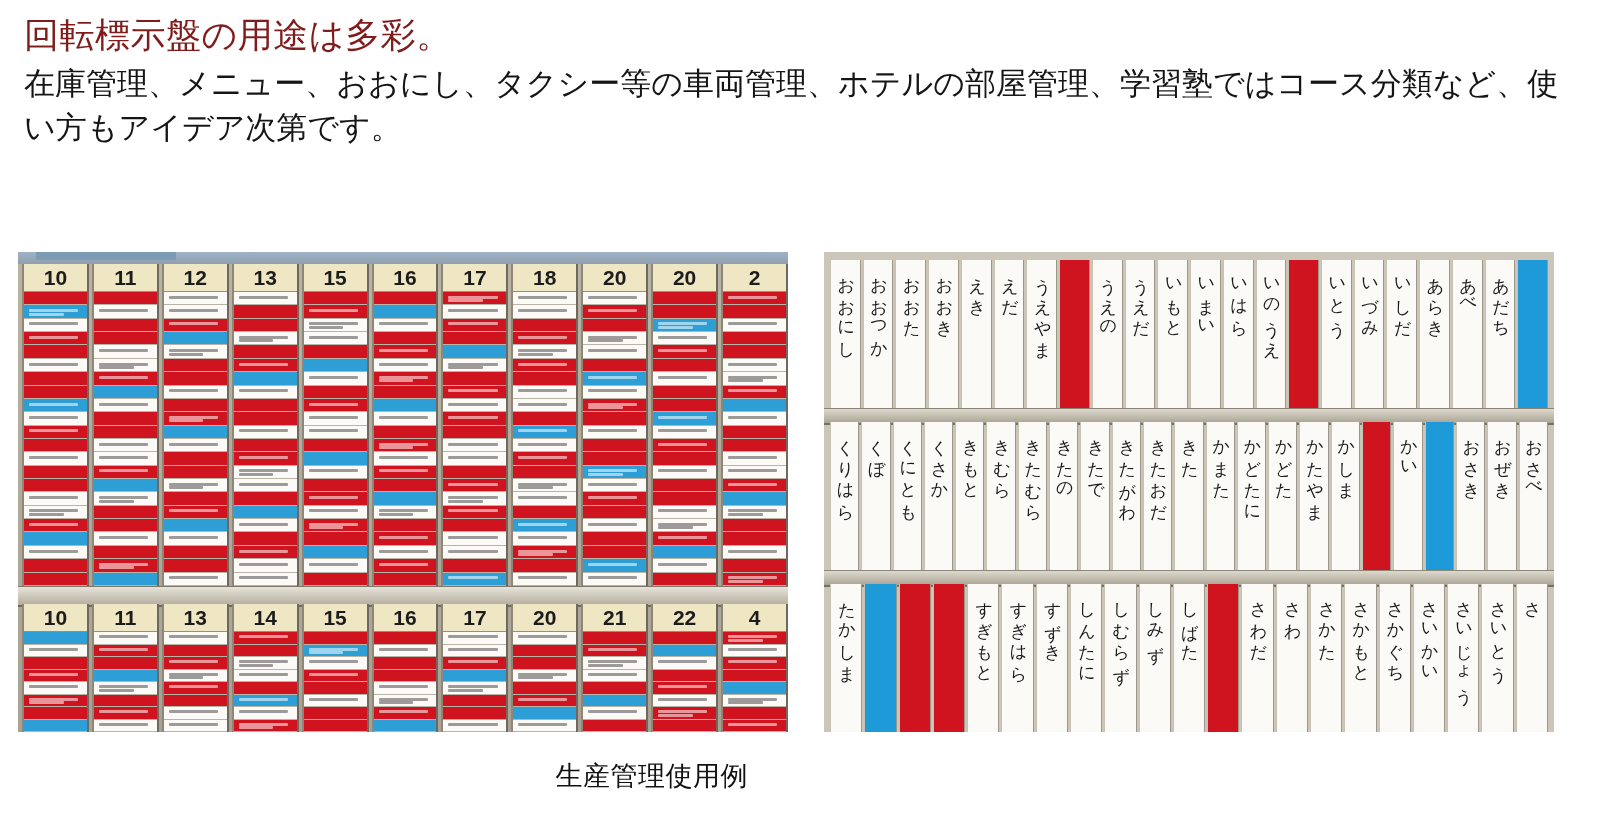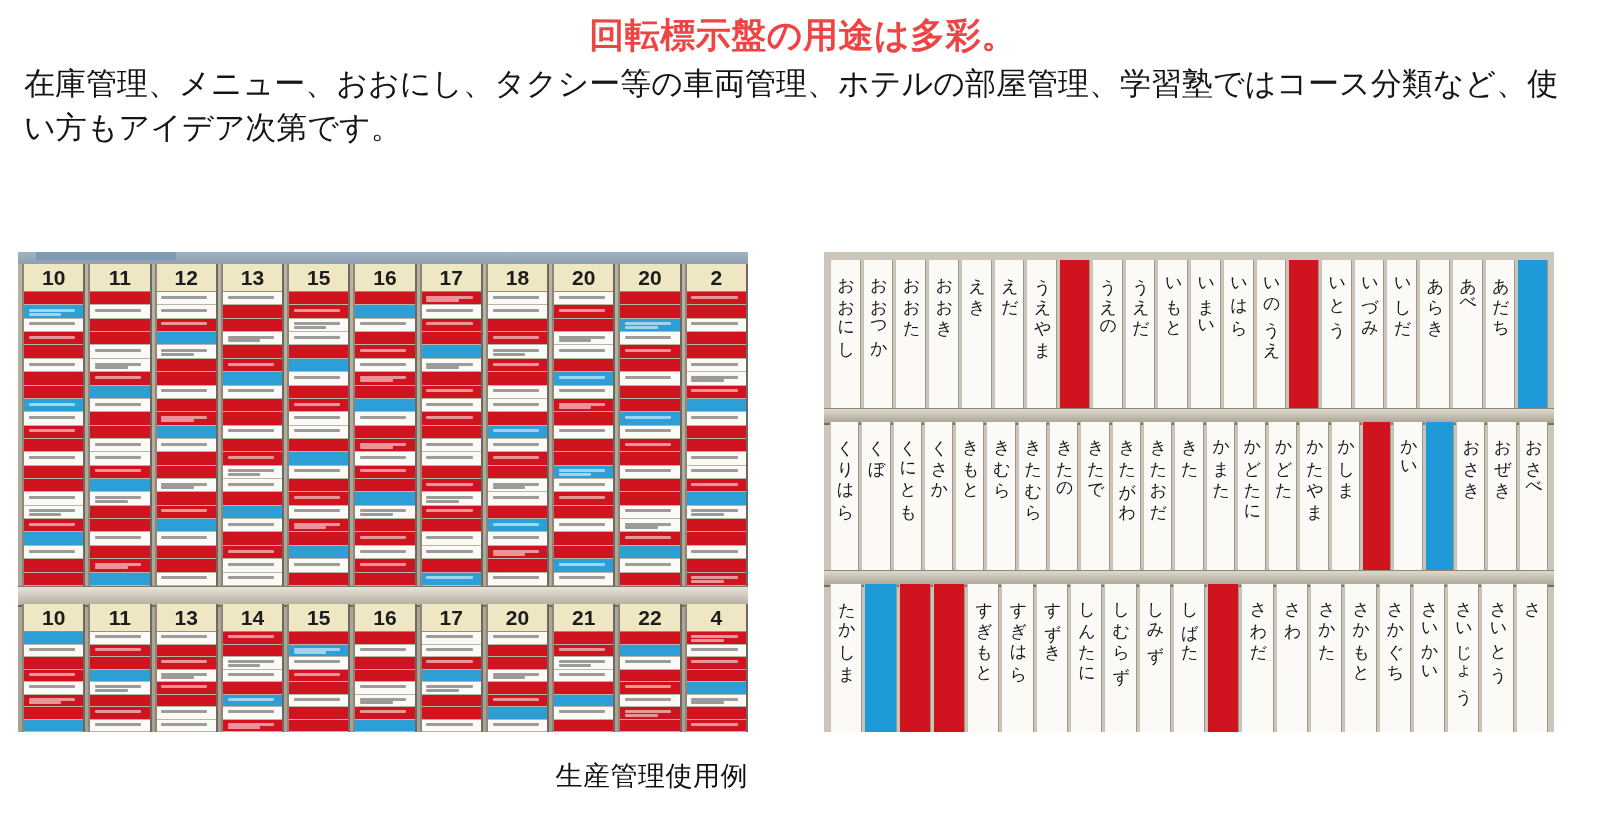--- a/index.html
+++ b/index.html
@@ -17,26 +17,25 @@
   }
   .page {
     position: relative;
     width: 1600px;
     height: 828px;
     box-sizing: border-box;
     padding: 0 18px;
   }
   .heading {
     font-size: 35px;
-    font-weight: bold;
+    font-weight: normal;
     letter-spacing: 0.5px;
     margin: 14px 0 6px 6px;
     line-height: 1.2;
-    color: #ef4444;
-    text-align: center;
+    color: #7f1d1d;
   }
   .lead {
     font-size: 31px;
     line-height: 1.42;
     margin: 0 0 0 6px;
     letter-spacing: 0px;
     color: #151515;
     max-width: 1580px;
   }
   .figures {
@@ -65,20 +64,21 @@
     position: relative;
     width: 100%;
     height: 480px;
     overflow: hidden;
     background: #cfcabd;
   }
 
   
   .prod {
     background: linear-gradient(#b9b3a4, #a9a294);
+    padding-left: 40px;
   }
   .prod .rail {
     position: absolute;
     left: 0; right: 0;
     background: linear-gradient(#e7e3d8, #b4ae9f);
     border-top: 1px solid #7d7768;
     border-bottom: 2px solid #6f6a5c;
   }
   .prod .bank {
     position: absolute;

